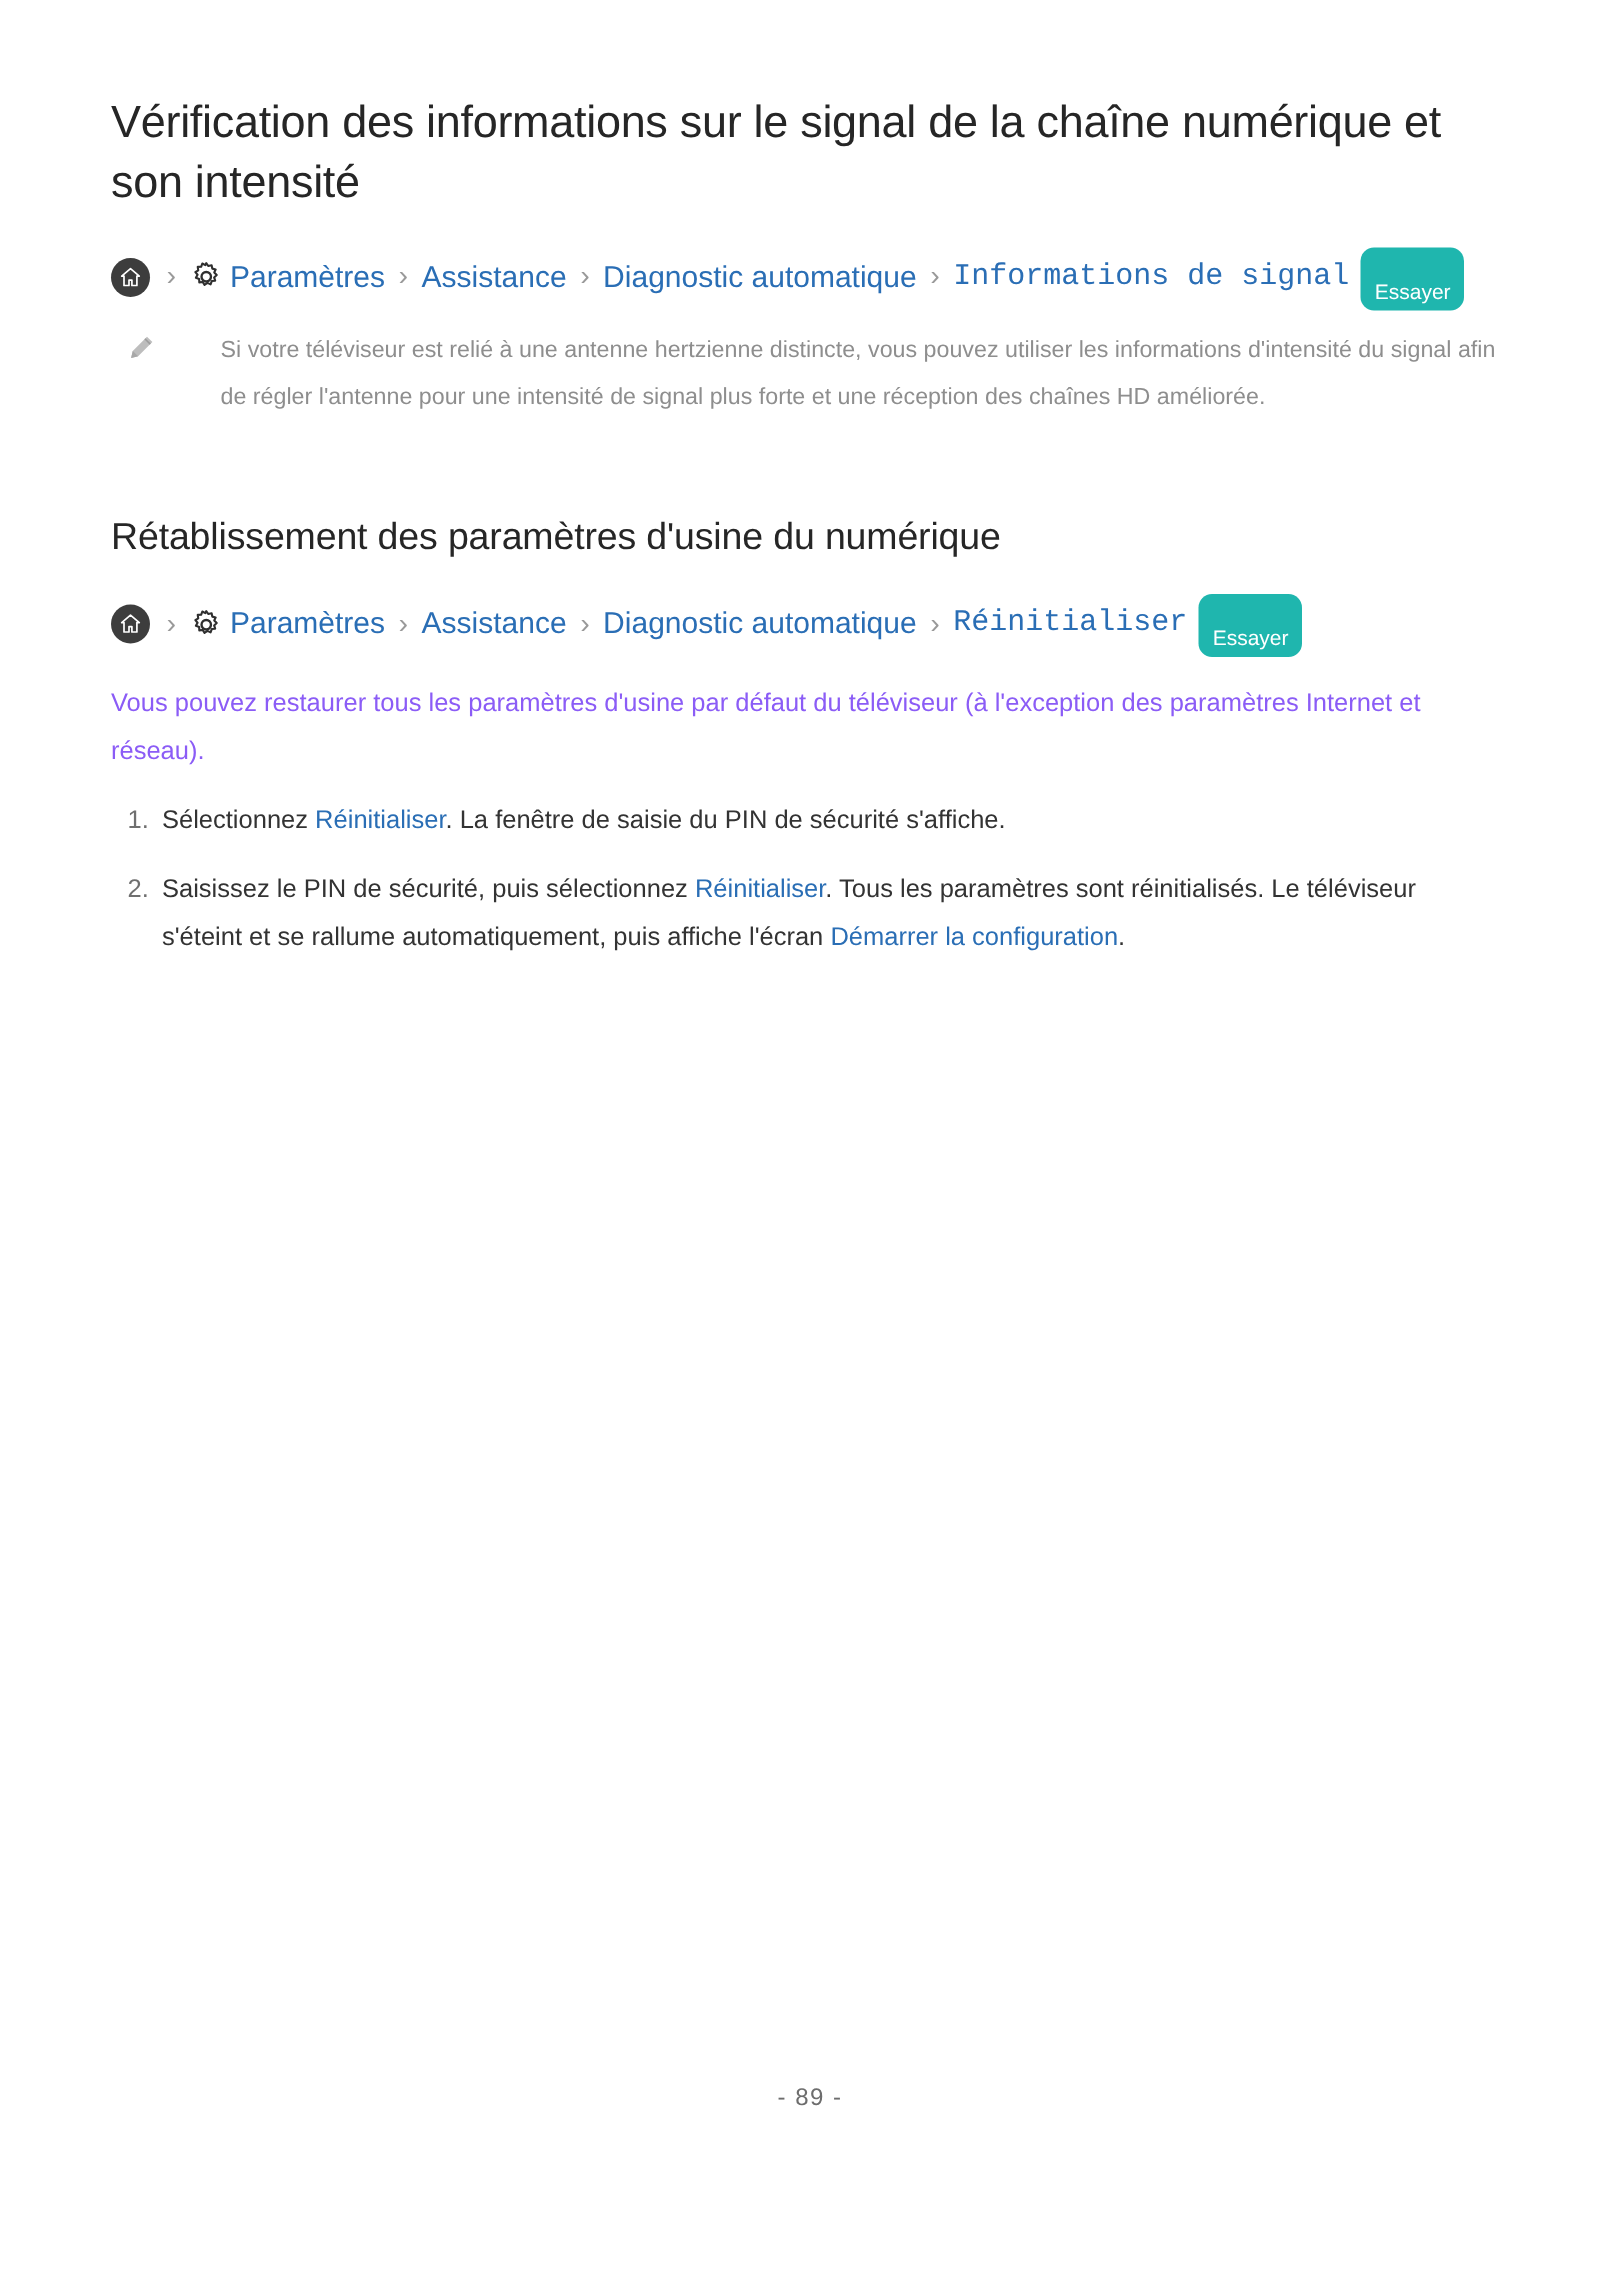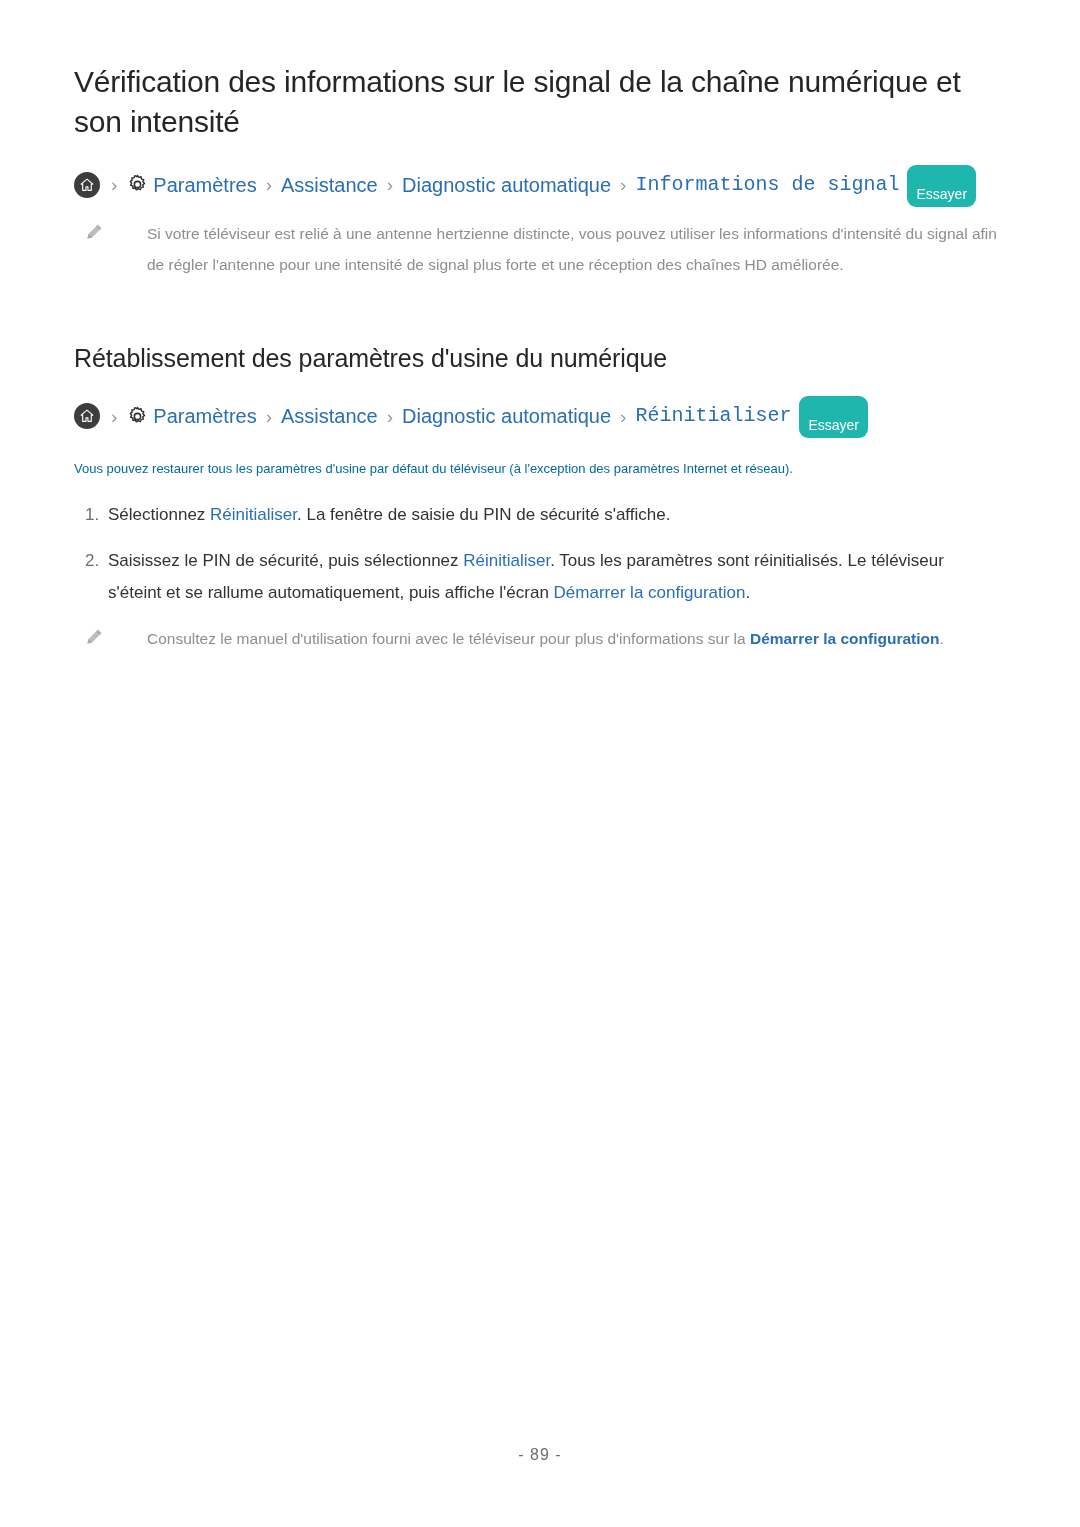--- a/index.html
+++ b/index.html
@@ -132,23 +132,23 @@
     flex: 1;
     margin-left: 29px;
   }
   .note-text .lnk {
     color: #2a6eb5;
     font-weight: 700;
   }
 
   
   p.body {
-    font-size: 13px;
+    font-size: 17px;
     line-height: 32px;
-    color: #0369a1;
+    color: #8b5cf6;
     margin: 16px 0 14px 0;
   }
 
   
   ol.steps {
     list-style: none;
     margin: 0;
     padding: 0;
   }
   ol.steps > li {
@@ -176,21 +176,21 @@
   p.body .lnk {
     color: #2a6eb5;
   }
 
   .spacer-lg { height: 56px; }
 
   
   .page-number {
     position: absolute;
     left: 0;
-    top: 1446px;
+    top: 1390px;
     width: 1080px;
     text-align: center;
     font-size: 16px;
     color: #6d6d6d;
     letter-spacing: 1px;
   }
 </style>
 </head>
 <body>
 
@@ -268,27 +268,17 @@
       <li>
         <span class="step-num">1.</span>
         <span class="step-body"><span>Sélectionnez </span><span class="lnk">Réinitialiser</span><span>. La fenêtre de saisie du PIN de sécurité s'affiche.</span></span>
       </li>
       <li>
         <span class="step-num">2.</span>
         <span class="step-body"><span>Saisissez le PIN de sécurité, puis sélectionnez </span><span class="lnk">Réinitialiser</span><span>. Tous les paramètres sont réinitialisés. Le téléviseur s'éteint et se rallume automatiquement, puis affiche l'écran </span><span class="lnk">Démarrer la configuration</span><span>.</span></span>
       </li>
     </ol>
 
-    <div class="note">
-      <span class="note-icon">
-        <svg width="20" height="20" viewBox="0 0 24 24" aria-hidden="true">
-          <path d="M16.8 2.9l4.3 4.3-11.4 11.4-5.6 1.3 1.3-5.6L16.8 2.9z" fill="#bdbdbd"></path>
-          <path d="M15.1 4.6l4.3 4.3" stroke="#9c9c9c" stroke-width="1.2" fill="none"></path>
-          <path d="M4.1 19.9l1.3-5.6 4.3 4.3-5.6 1.3z" fill="#a8a8a8"></path>
-        </svg>
-      </span>
-      <span class="note-text"><span>Consultez le manuel d'utilisation fourni avec le téléviseur pour plus d'informations sur la </span><span class="lnk">Démarrer la configuration</span><span>.</span></span>
-    </div>
 
   </div>
 
   <div class="page-number">- 89 -</div>
 </div>
 
 </body></html>

